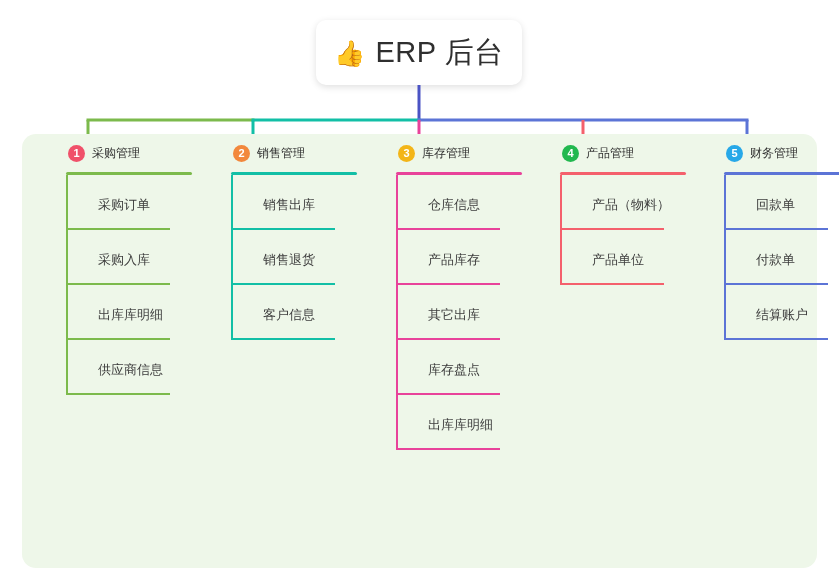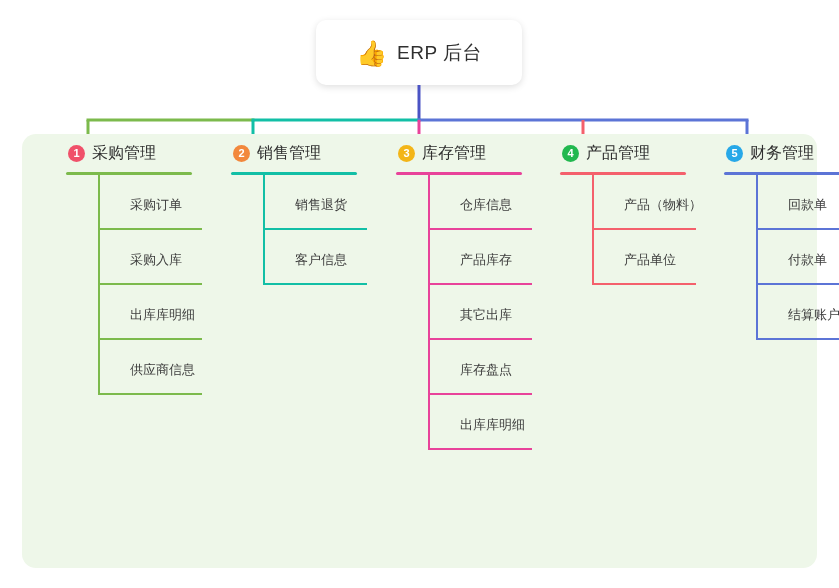--- a/index.html
+++ b/index.html
@@ -39,21 +39,21 @@
     gap: 10px;
     box-sizing: border-box;
   }
   .root-emoji {
     font-size: 25px;
     line-height: 1;
     display: inline-block;
     transform: translateY(1px);
   }
   .root-title {
-    font-size: 19px;
+    font-size: 29px;
     letter-spacing: 0.5px;
     color: #2f2f2f;
     white-space: nowrap;
   }
 
   
   .connectors {
     position: absolute;
     left: 0; top: 0;
     width: 839px;
@@ -105,21 +105,21 @@
     height: 17px;
     border-radius: 50%;
     color: #ffffff;
     font-size: 11px;
     line-height: 17px;
     text-align: center;
     font-weight: bold;
     flex: 0 0 auto;
   }
   .col-title {
-    font-size: 16px;
+    font-size: 12px;
     color: #2f2f2f;
     white-space: nowrap;
   }
   .col-head-rule {
     position: absolute;
     left: 0;
     top: 38px;
     width: 126px;
     height: 3px;
     border-radius: 2px;
@@ -129,21 +129,20 @@
     position: absolute;
     left: 0;
     top: 41px;
     width: 164px;
   }
   .item {
     position: relative;
     height: 55px;
     padding-left: 4px;
     box-sizing: border-box;
-    margin-left: 32px;
   }
   .item-spine {
     position: absolute;
     left: 0;
     top: 0;
     width: 2px;
     height: 55px;
   }
   .item-label {
     position: absolute;
@@ -221,20 +220,25 @@
 
     <div class="column col-2">
       <div class="col-header">
         <span class="badge" style="background: rgb(242, 136, 60);">2</span>
         <span class="col-title">销售管理</span>
         <span class="col-head-rule" style="background: rgb(18, 191, 166);"></span>
       </div>
       <div class="items">
           <div class="item">
             <span class="item-spine" style="background: rgb(18, 191, 166);"></span>
+            <span class="item-label">销售出库</span>
+            <span class="item-rule" style="background: rgb(18, 191, 166);"></span>
+          </div>
+          <div class="item">
+            <span class="item-spine" style="background: rgb(18, 191, 166);"></span>
             <span class="item-label">销售退货</span>
             <span class="item-rule" style="background: rgb(18, 191, 166);"></span>
           </div>
           <div class="item">
             <span class="item-spine" style="background: rgb(18, 191, 166);"></span>
             <span class="item-label">客户信息</span>
             <span class="item-rule" style="background: rgb(18, 191, 166);"></span>
           </div>
         </div>
     </div>

